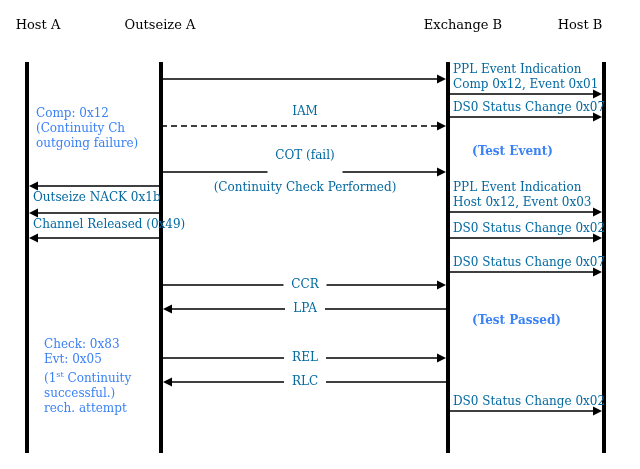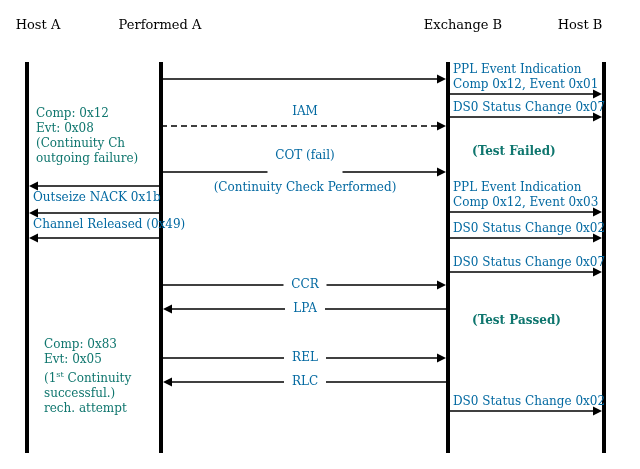--- a/index.html
+++ b/index.html
@@ -13,33 +13,33 @@
     position:absolute;font-size:13px;color:#000;white-space:nowrap;
     transform:translateX(-50%);
   }
   .lifeline{position:absolute;width:4px;background:#000;}
   .msglabel{
     position:absolute;font-size:12px;color:#0369a1;white-space:nowrap;
     transform:translateX(-50%);
   }
   .msglabel.left{transform:none;}
   .note{
-    position:absolute;font-size:12px;color:#0f766e;line-height:15px;white-space:nowrap;
+    position:absolute;font-size:12px;color:#3b82f6;line-height:15px;white-space:nowrap;
   }
   .note.bold{font-weight:bold;}
   sup{font-size:8px;vertical-align:super;}
   svg{position:absolute;left:0;top:0;}
 </style>
 </head>
 <body>
 
 <div id="diagram">
 
   <div class="hdr" id="hdr-0" style="left: 38px; top: 17px;">Host A</div>
-  <div class="hdr" id="hdr-1" style="left: 160px; top: 17px;">Performed A</div>
+  <div class="hdr" id="hdr-1" style="left: 160px; top: 17px;">Outseize A</div>
   <div class="hdr" id="hdr-2" style="left: 463px; top: 17px;">Exchange B</div>
   <div class="hdr" id="hdr-3" style="left: 580px; top: 17px;">Host B</div>
 
   <div class="lifeline" id="ll-0" style="left: 25px; top: 62px; height: 391px;"></div>
   <div class="lifeline" id="ll-1" style="left: 159px; top: 62px; height: 391px;"></div>
   <div class="lifeline" id="ll-2" style="left: 446px; top: 62px; height: 391px;"></div>
   <div class="lifeline" id="ll-3" style="left: 602px; top: 62px; height: 391px;"></div>
 
   <svg id="arrows" width="640" height="469">
       <line x1="161" y1="79" x2="437" y2="79" stroke="#000000" stroke-width="1.4"></line>
@@ -83,46 +83,45 @@
 
   <div id="labels">
       <div class="msglabel left" style="left: 453px; top: 62px;">PPL Event Indication</div>
       <div class="msglabel left" style="left: 453px; top: 77px;">Comp 0x12, Event 0x01</div>
       <div class="msglabel left" style="left: 453px; top: 100px;">DS0 Status Change 0x07</div>
       <div class="msglabel" style="left: 305px; top: 104px;">IAM</div>
       <div class="msglabel" style="left: 305px; top: 136px; margin-top: 44px;">(Continuity Check Performed)</div>
       <div class="msglabel" style="left: 305px; top: 148px;">COT (fail)</div>
       <div class="msglabel left" style="left: 33px; top: 190px;">Outseize NACK 0x1b</div>
       <div class="msglabel left" style="left: 453px; top: 180px;">PPL Event Indication</div>
-      <div class="msglabel left" style="left: 453px; top: 195px;">Comp 0x12, Event 0x03</div>
+      <div class="msglabel left" style="left: 453px; top: 195px;">Host 0x12, Event 0x03</div>
       <div class="msglabel left" style="left: 33px; top: 217px;">Channel Released (0x49)</div>
       <div class="msglabel left" style="left: 453px; top: 221px;">DS0 Status Change 0x02</div>
       <div class="msglabel left" style="left: 453px; top: 255px;">DS0 Status Change 0x07</div>
       <div class="msglabel" style="left: 305px; top: 277px;">CCR</div>
       <div class="msglabel" style="left: 305px; top: 301px; text-align: right;">LPA</div>
       <div class="msglabel" style="left: 305px; top: 350px;">REL</div>
       <div class="msglabel" style="left: 305px; top: 374px;">RLC</div>
       <div class="msglabel left" style="left: 453px; top: 394px;">DS0 Status Change 0x02</div>
     </div>
 
   <div id="notes">
       <div class="note" style="left: 36px; top: 106px;">
         <div>Comp: 0x12</div>
-        <div>Evt: 0x08</div>
         <div>(Continuity Ch</div>
         <div>outgoing failure)</div>
       </div>
       <div class="note bold" style="left: 472px; top: 144px;">
-        <div>(Test Failed)</div>
+        <div>(Test Event)</div>
       </div>
       <div class="note bold" style="left: 472px; top: 313px;">
         <div>(Test Passed)</div>
       </div>
       <div class="note" style="left: 44px; top: 337px;">
-        <div>Comp: 0x83</div>
+        <div>Check: 0x83</div>
         <div>Evt: 0x05</div>
         <div>(1<sup>st</sup> Continuity</div>
         <div>successful.)</div>
         <div>rech. attempt</div>
       </div>
     </div>
 
 </div>
 
 </body></html>

